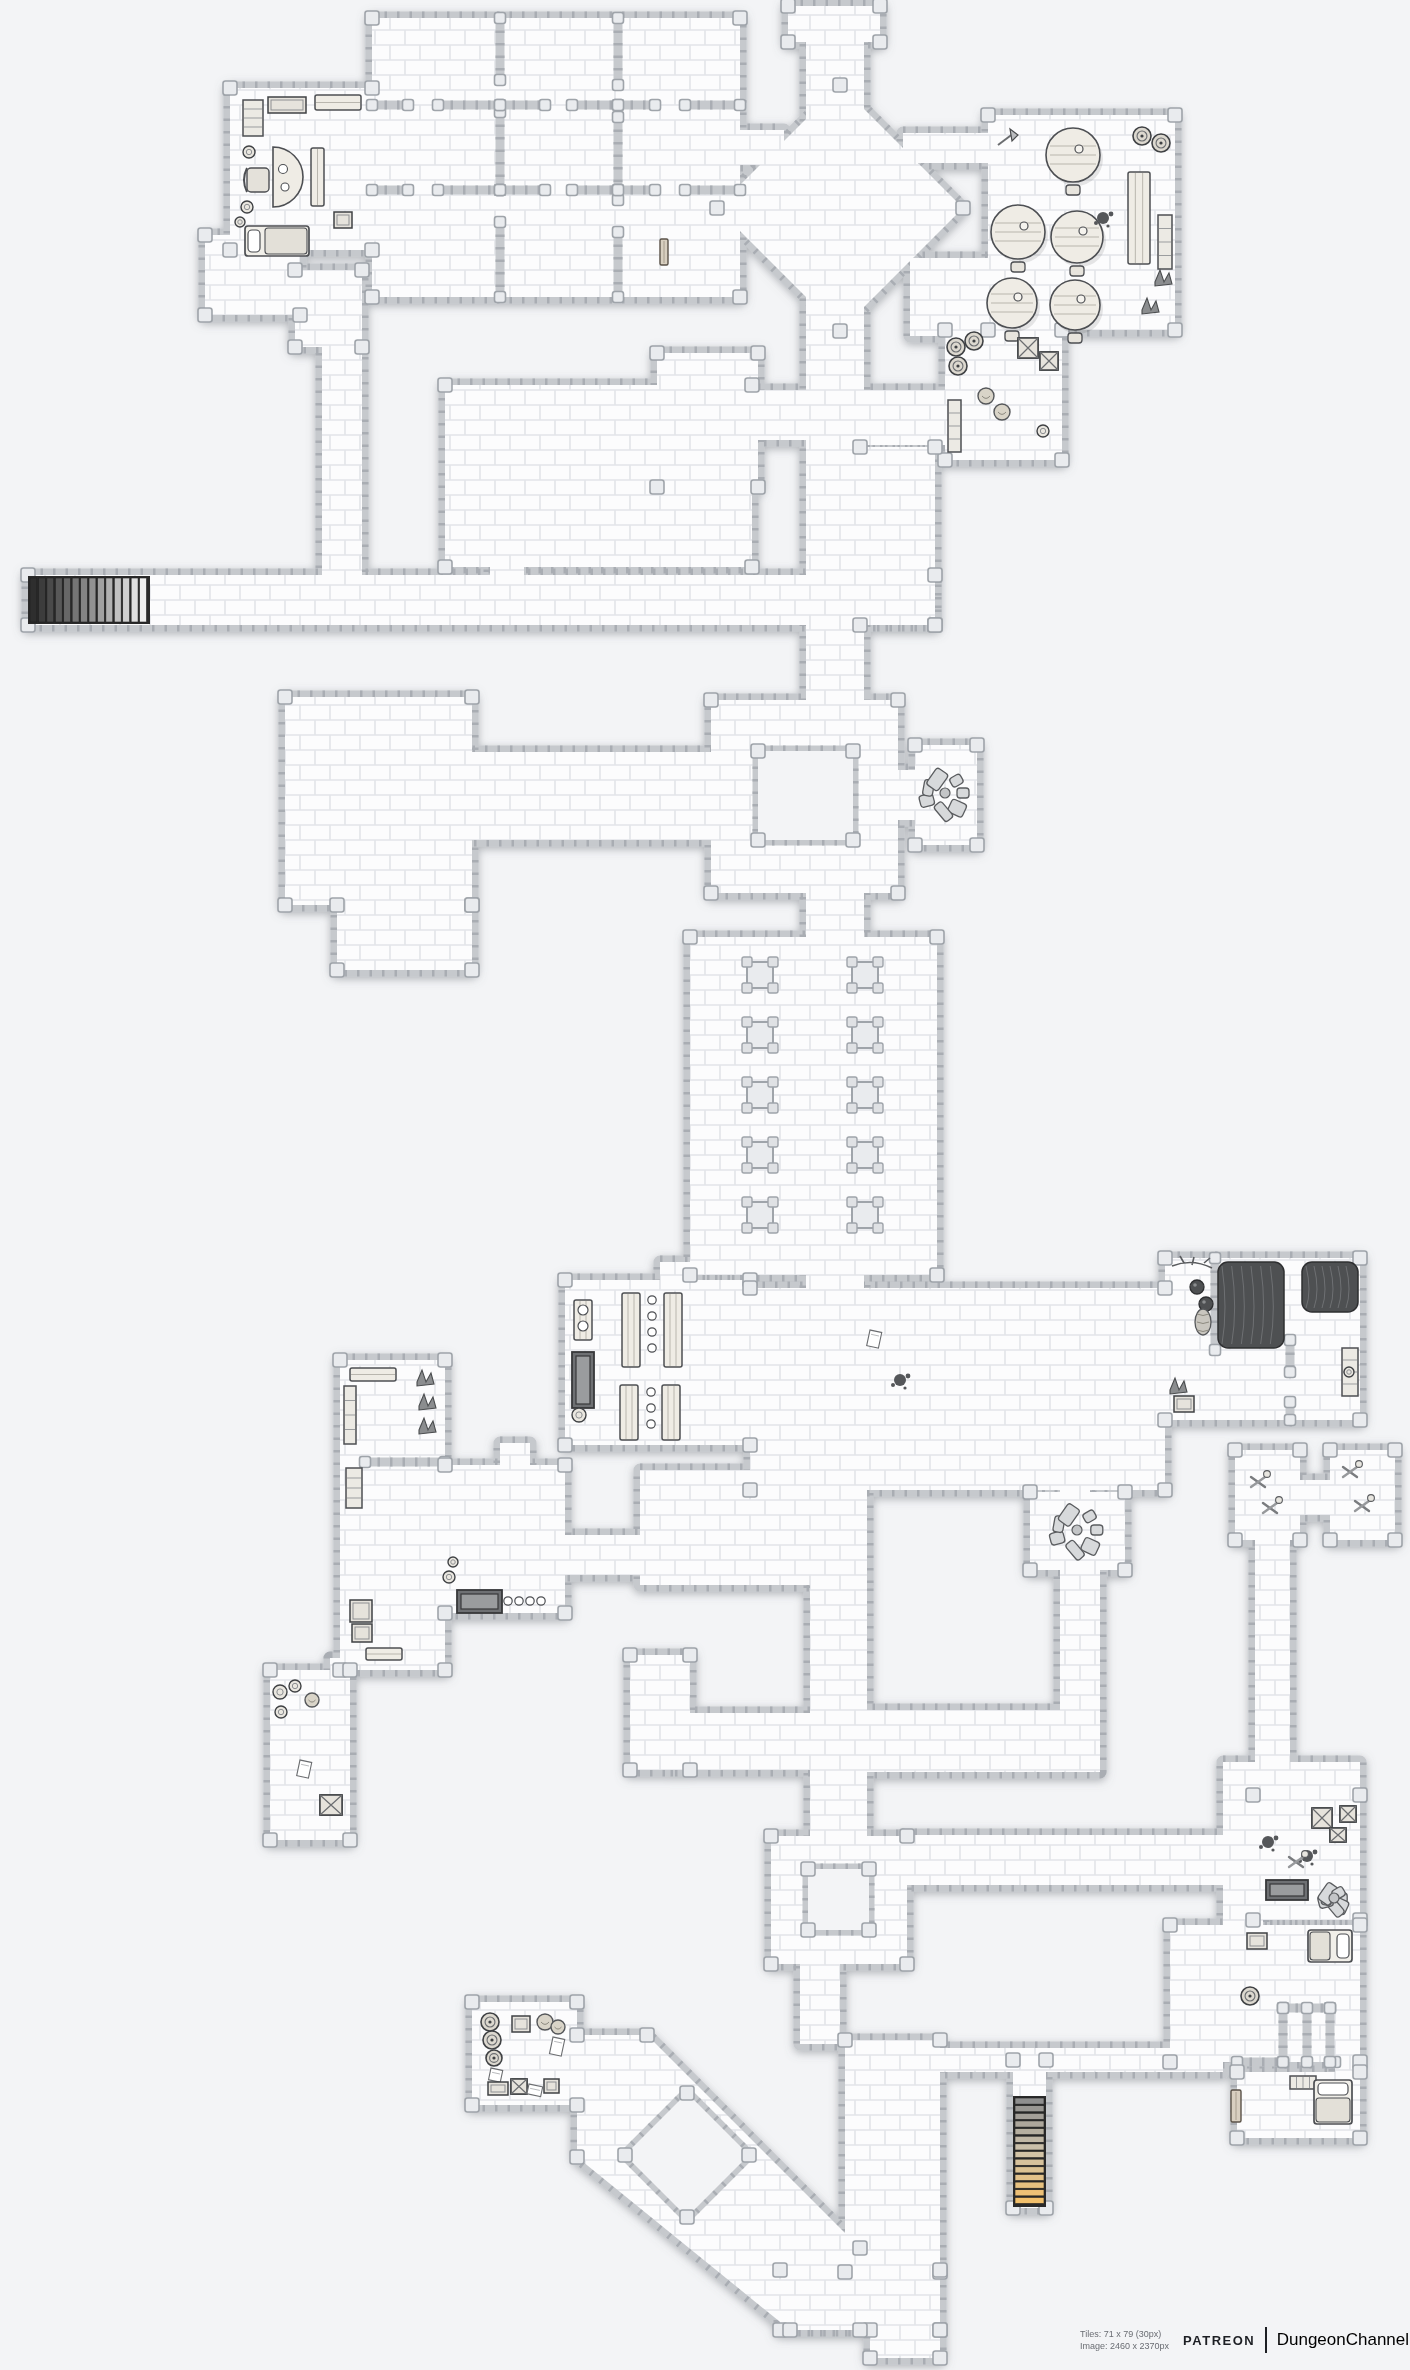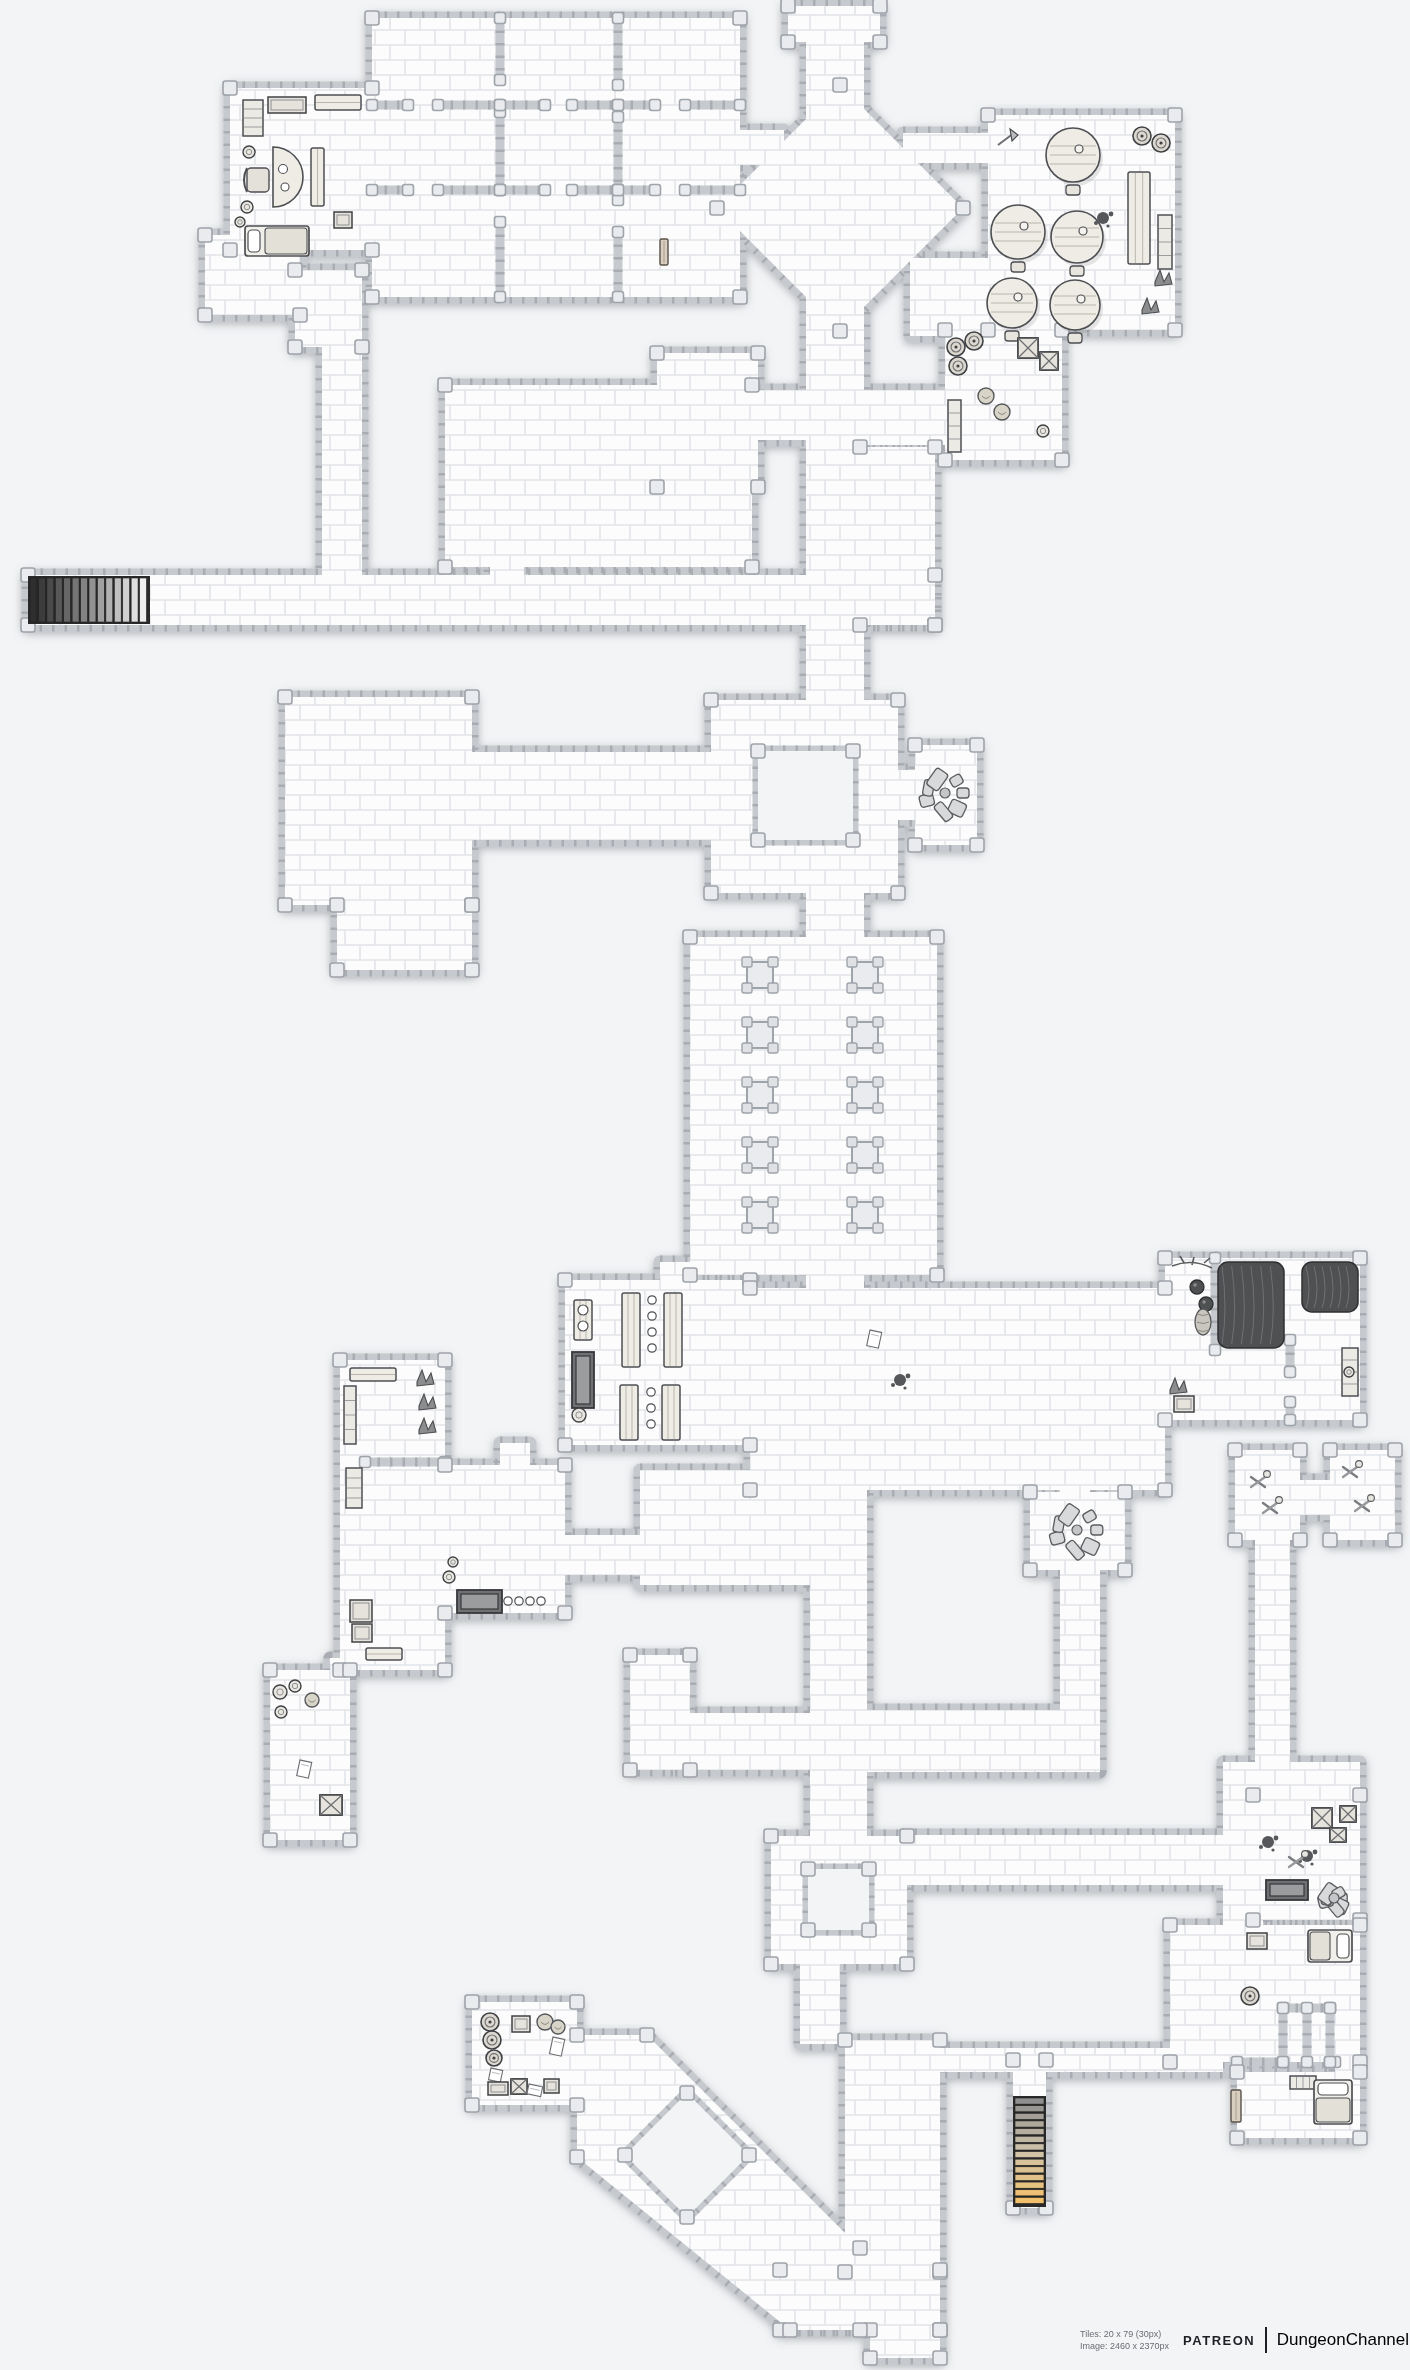--- a/index.html
+++ b/index.html
@@ -1186,21 +1186,21 @@
           <rect x="1015" y="2182.0714285714284" width="29" height="6.142857142857143" fill="#e7c17f" stroke="#1f1f1f" stroke-width="0.6"></rect>
           <rect x="1015" y="2189.714285714286" width="29" height="6.142857142857143" fill="#edc076" stroke="#1f1f1f" stroke-width="0.6"></rect>
           <rect x="1015" y="2197.3571428571427" width="29" height="6.142857142857143" fill="#f2c06c" stroke="#1f1f1f" stroke-width="0.6"></rect>
         </g>
       </g>
   </svg>
 </div>
 
 <div id="footer">
   <div class="meta">
-    <div>Tiles: 20 x 79 (30px)</div>
+    <div>Tiles: 71 x 79 (30px)</div>
     <div>Image: 2460 x 2370px</div>
   </div>
   <div class="brand">
     <span class="patreon">PATREON</span>
     <span class="divider"></span>
     <span class="channel">DungeonChannel</span>
   </div>
 </div>
 
 </body></html>

